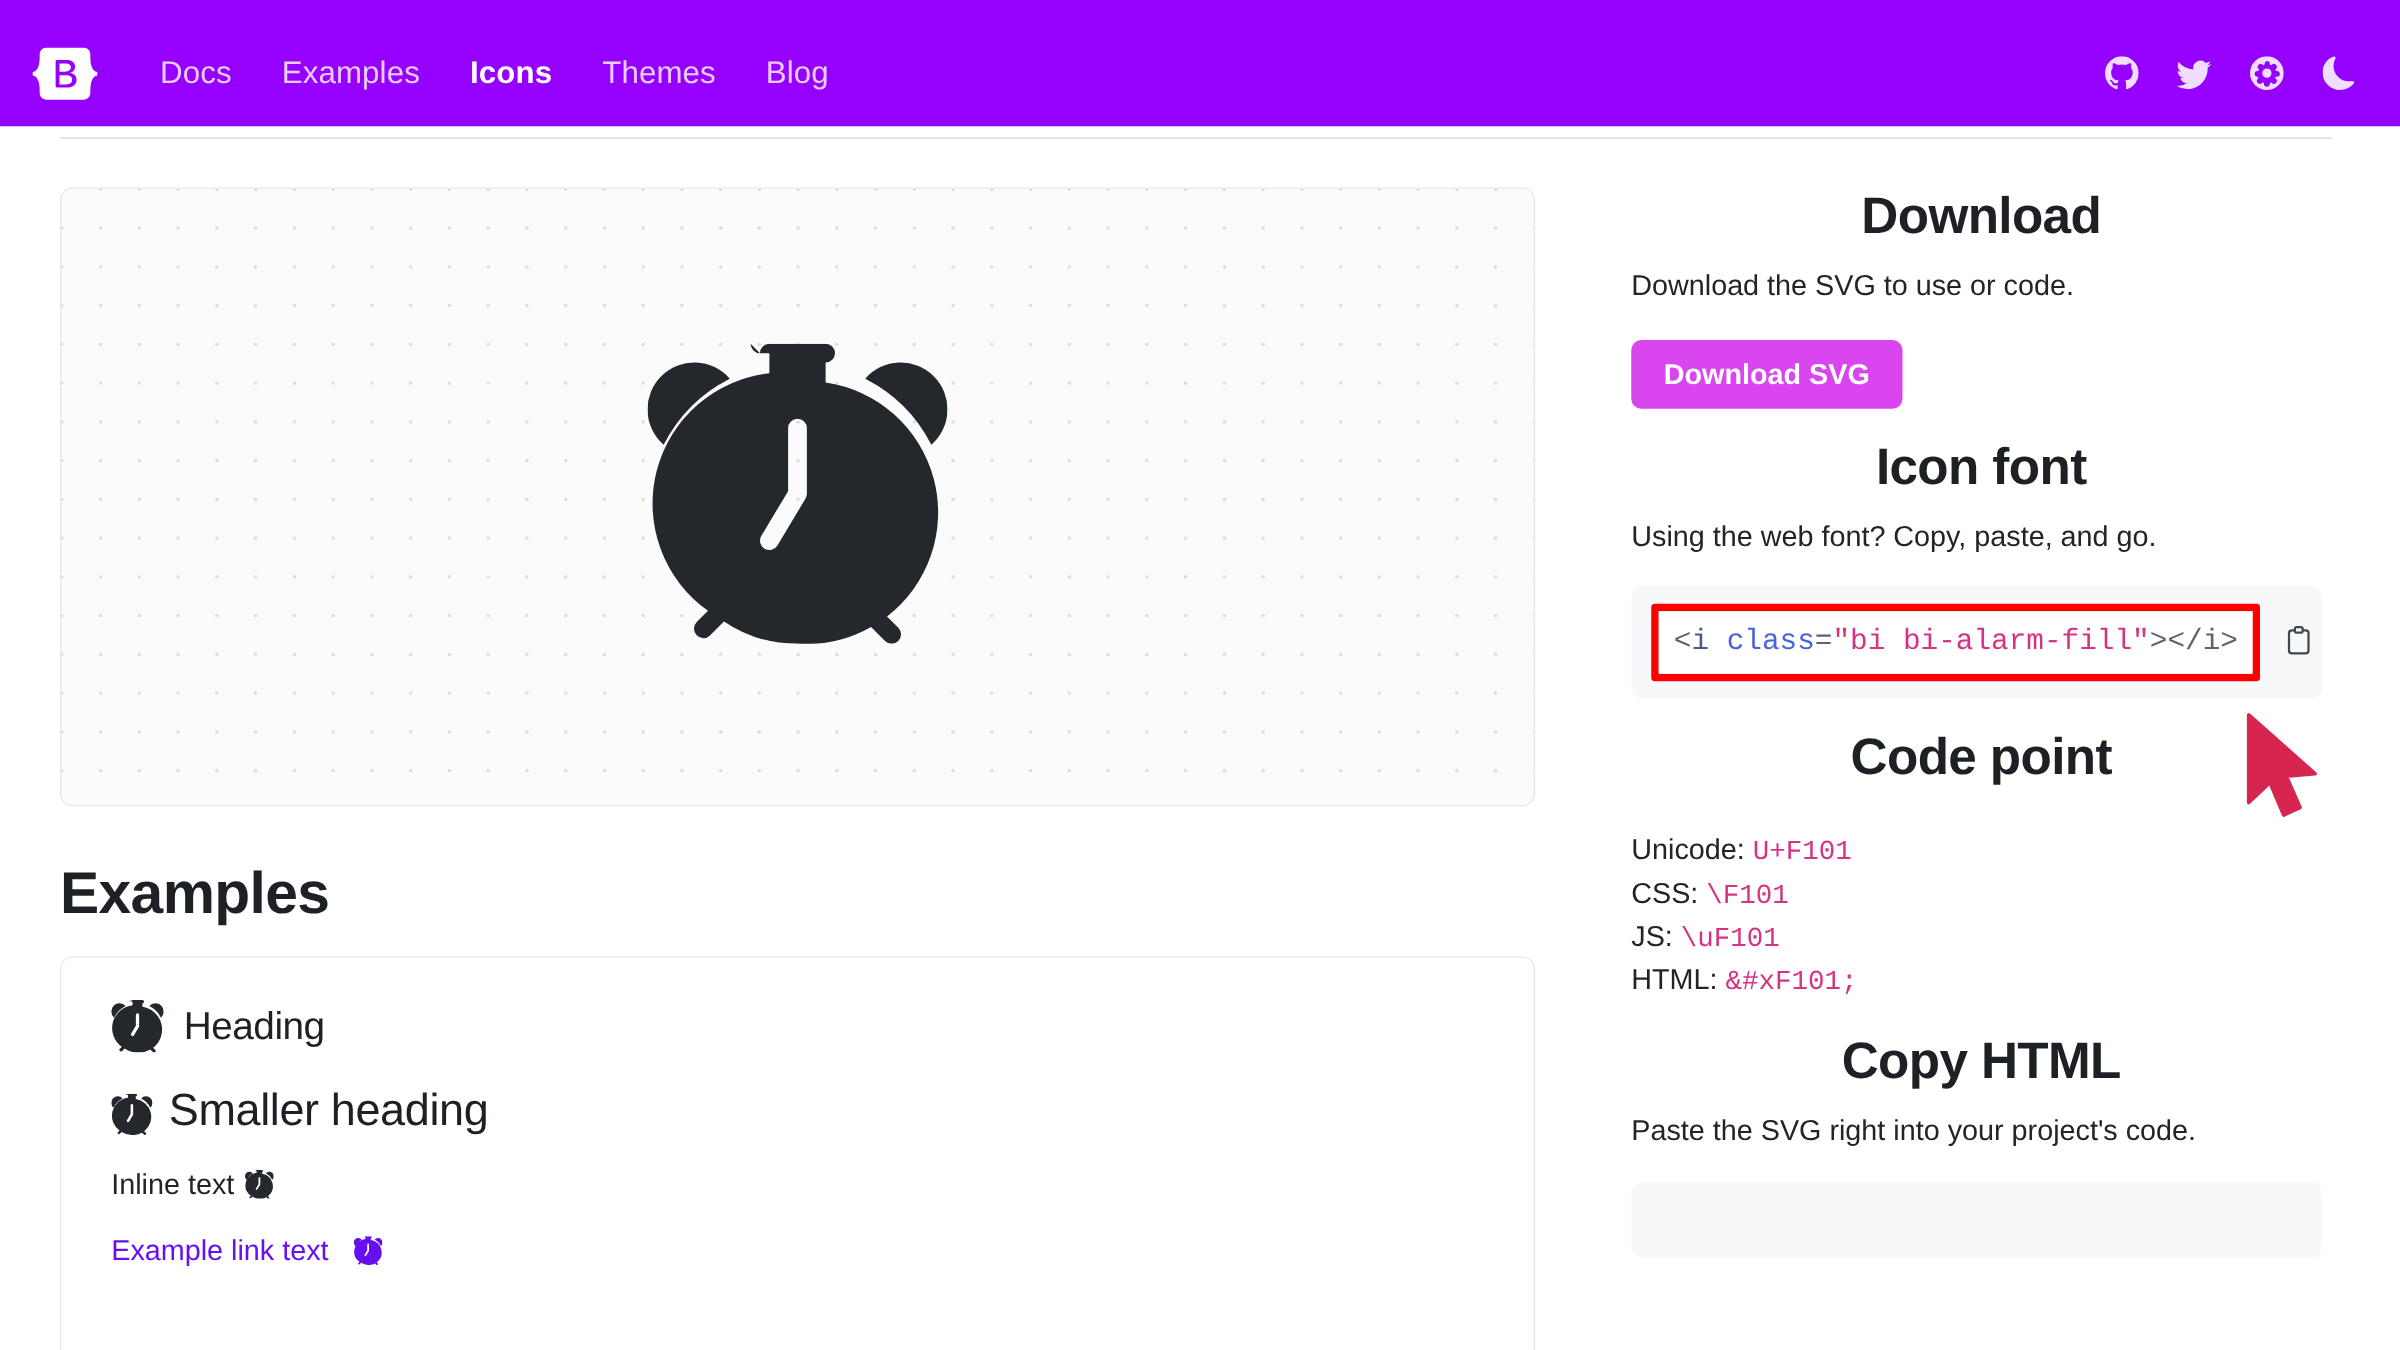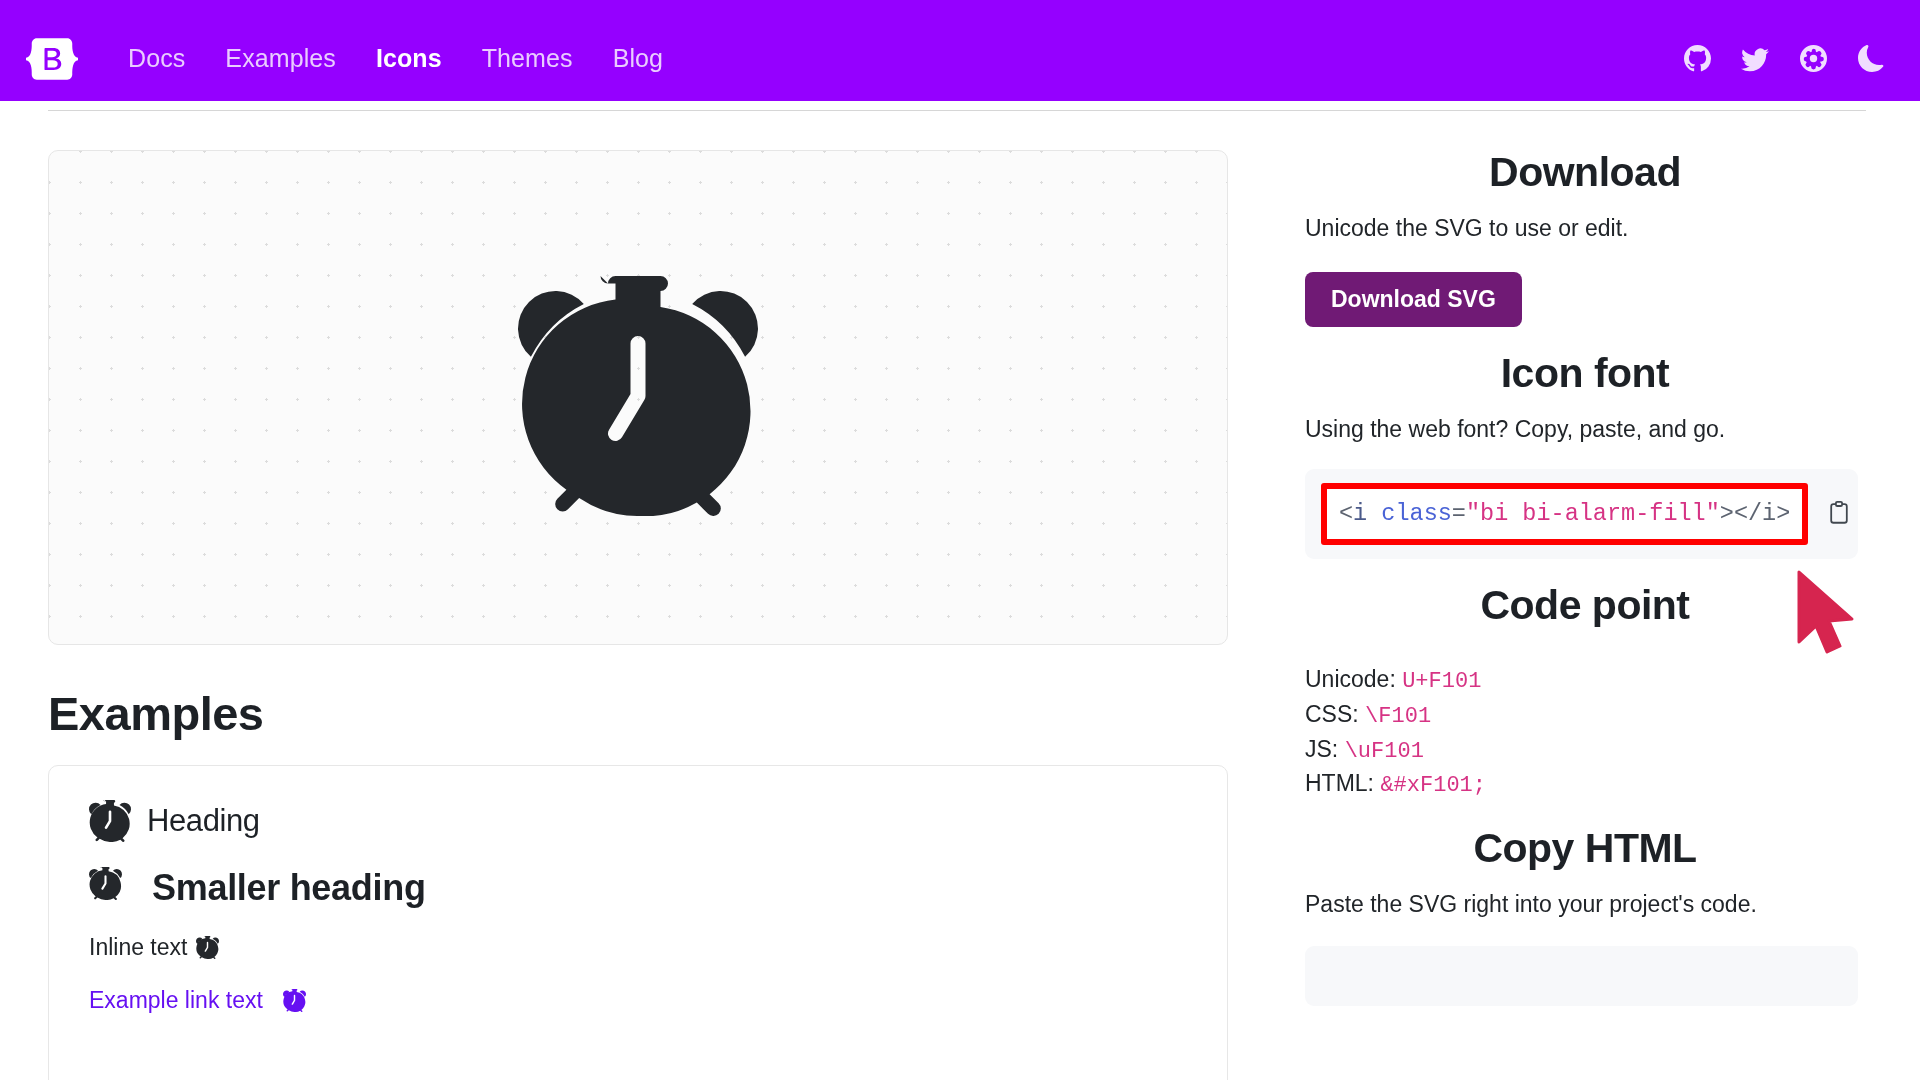--- a/index.html
+++ b/index.html
@@ -127,25 +127,25 @@
     color: #1d2126;
     display: flex;
     align-items: center;
     gap: 16px;
     line-height: 1.15;
     letter-spacing: -0.4px;
   }
   .ex-h2 {
     margin-top: 25px;
     font-size: 36px;
-    font-weight: 700;
+    font-weight: 400;
     color: #1d2126;
     display: flex;
-    align-items: flex-start;
-    gap: 30px;
+    align-items: flex-end;
+    gap: 13px;
     line-height: 1.15;
     letter-spacing: -0.3px;
   }
   .ex-p {
     margin-top: 26px;
     font-size: 23px;
     color: #212529;
     display: flex;
     align-items: center;
     gap: 9px;
@@ -180,21 +180,21 @@
   .sec-sub {
     margin-top: 16px;
     font-size: 23px;
     color: #212529;
     line-height: 1.4;
   }
 
   .btn-download {
     display: inline-block;
     margin-top: 28px;
-    background: #701a75;
+    background: #d946ef;
     color: #fff;
     font-size: 23px;
     font-weight: 700;
     border: none;
     border-radius: 8px;
     padding: 15px 26px;
     cursor: pointer;
     line-height: 1.1;
     font-family: inherit;
   }
@@ -367,21 +367,21 @@
           <path d="M6 .5a.5.5 0 0 1 .5-.5h3a.5.5 0 0 1 0 1v1.07a7.001 7.001 0 0 1 3.274 12.474l.601.602a.5.5 0 0 1-.707.708l-.746-.746A6.97 6.97 0 0 1 8 16a6.97 6.97 0 0 1-3.922-1.192l-.746.746a.5.5 0 0 1-.707-.708l.602-.602A7.001 7.001 0 0 1 6.5 1.57V.5h-.5a.5.5 0 0 1-.5-.5zM.86 5.387A2.5 2.5 0 1 1 4.387 1.86 8.035 8.035 0 0 0 .86 5.387zM11.613 1.86a2.5 2.5 0 1 1 3.527 3.527 8.035 8.035 0 0 0-3.527-3.527zM8.5 4.5a.5.5 0 0 0-1 0v3.362l-1.429 2.38a.5.5 0 1 0 .858.515l1.5-2.5A.5.5 0 0 0 8.5 8V4.5z"></path>
         </svg>
       </span>
     </a>
   </div>
 </div>
 
 <div class="right-col">
 
   <h2 class="sec-title">Download</h2>
-  <p class="sec-sub">Unicode the SVG to use or edit.</p>
+  <p class="sec-sub">Download the SVG to use or code.</p>
   <button class="btn-download">Download SVG</button>
 
   <h2 class="sec-title spaced">Icon font</h2>
   <p class="sec-sub">Using the web font? Copy, paste, and go.</p>
 
   <div class="snippet-wrap">
     <div class="snippet-outline">
       <code class="snippet-code"><span class="tok-punct">&lt;</span><span class="tok-tag">i</span><span> </span><span class="tok-attr">class</span><span class="tok-punct">=</span><span class="tok-str">"bi bi-alarm-fill"</span><span class="tok-punct">&gt;</span><span class="tok-punct">&lt;/i&gt;</span></code>
     </div>
     <button class="copy-btn">

